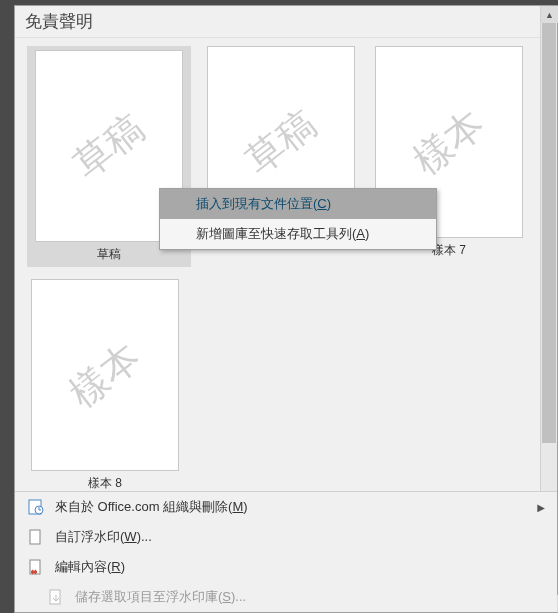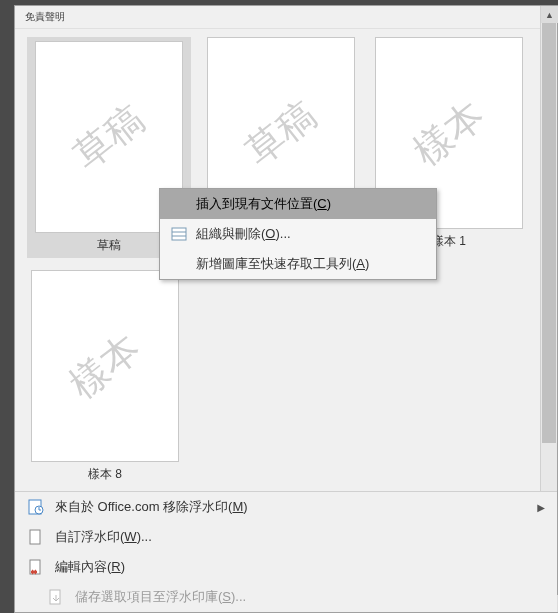--- a/index.html
+++ b/index.html
@@ -16,21 +16,21 @@
   position: absolute;
   left: 14px;
   top: 5px;
   width: 544px;
   height: 608px;
   background: #f0f0f0;
   border: 1px solid #a0a0a0;
 }
 .section-header {
   padding: 4px 10px;
-  font-size: 10px;
+  font-size: 17px;
   color: #444;
   border-bottom: 1px solid #e0e0e0;
 }
 .gallery {
   padding: 8px 12px;
   display: flex;
   flex-wrap: wrap;
   gap: 12px;
   height: 452px;
   overflow: hidden;
@@ -85,21 +85,21 @@
 .ctx-item {
   display: flex;
   align-items: center;
   padding: 6px 8px 6px 8px;
   font-size: 13px;
   color: #333;
   cursor: default;
 }
 .ctx-item.highlight {
   background: #a8a8a8;
-  color: #000000;
+  color: #0c4a6e;
 }
 .ctx-icon {
   width: 22px;
   height: 18px;
   display: flex;
   align-items: center;
   justify-content: center;
   margin-right: 6px;
 }
 .ctx-icon svg { width: 16px; height: 16px; }
@@ -188,21 +188,21 @@
       <div class="thumb">
         <div class="wm-text">草稿</div>
       </div>
       <div class="thumb-label"></div>
     </div>
 
     <div class="gallery-item">
       <div class="thumb">
         <div class="wm-text">樣本</div>
       </div>
-      <div class="thumb-label">樣本 1</div>
+      <div class="thumb-label">樣本 7</div>
     </div>
 
     <div class="gallery-item">
       <div class="thumb">
         <div class="wm-text">樣本</div>
       </div>
       <div class="thumb-label">樣本 8</div>
     </div>
 
   </div>
@@ -217,21 +217,21 @@
 
     <div class="menu-row">
       <span class="menu-icon">
         <svg viewBox="0 0 16 16">
             <rect x="1" y="1" width="12" height="14" fill="#fff" stroke="#4a88c7"></rect>
             <circle cx="11" cy="11" r="4" fill="#fff" stroke="#4a88c7"></circle>
             <line x1="11" y1="8" x2="11" y2="11" stroke="#4a88c7"></line>
             <line x1="11" y1="11" x2="13" y2="11" stroke="#4a88c7"></line>
           </svg>
       </span>
-      <span><span class="text-bind">來自於 Office.com 移除浮水印(</span><span class="underline text-bind">M</span><span class="text-bind">)</span></span>
+      <span><span class="text-bind">來自於 Office.com 組織與刪除(</span><span class="underline text-bind">M</span><span class="text-bind">)</span></span>
       <span class="arrow-right">▶</span>
     </div>
 
     <div class="menu-row">
       <span class="menu-icon">
         <svg viewBox="0 0 16 16">
             <rect x="2" y="1" width="10" height="14" fill="#fff" stroke="#888"></rect>
           </svg>
       </span>
       <span><span class="text-bind">自訂浮水印(</span><span class="underline text-bind">W</span><span class="text-bind">)...</span></span>
@@ -262,30 +262,20 @@
   </div>
 
   <div class="context-menu">
 
     <div class="ctx-item highlight">
       <span class="ctx-icon"></span>
       <span><span class="text-bind">插入到現有文件位置(</span><span class="underline text-bind">C</span><span class="text-bind">)</span></span>
     </div>
 
 
-    <div class="ctx-item">
-      <span class="ctx-icon">
-        <svg viewBox="0 0 16 16">
-            <rect x="1" y="2" width="14" height="12" fill="#fff" stroke="#7a9bb5"></rect>
-            <line x1="1" y1="6" x2="15" y2="6" stroke="#7a9bb5"></line>
-            <line x1="1" y1="10" x2="15" y2="10" stroke="#7a9bb5"></line>
-          </svg>
-      </span>
-      <span><span class="text-bind">組織與刪除(</span><span class="underline text-bind">O</span><span class="text-bind">)...</span></span>
-    </div>
 
     <div class="ctx-item">
       <span class="ctx-icon"></span>
       <span><span class="text-bind">新增圖庫至快速存取工具列(</span><span class="underline text-bind">A</span><span class="text-bind">)</span></span>
     </div>
 
   </div>
 
 </div>
 

